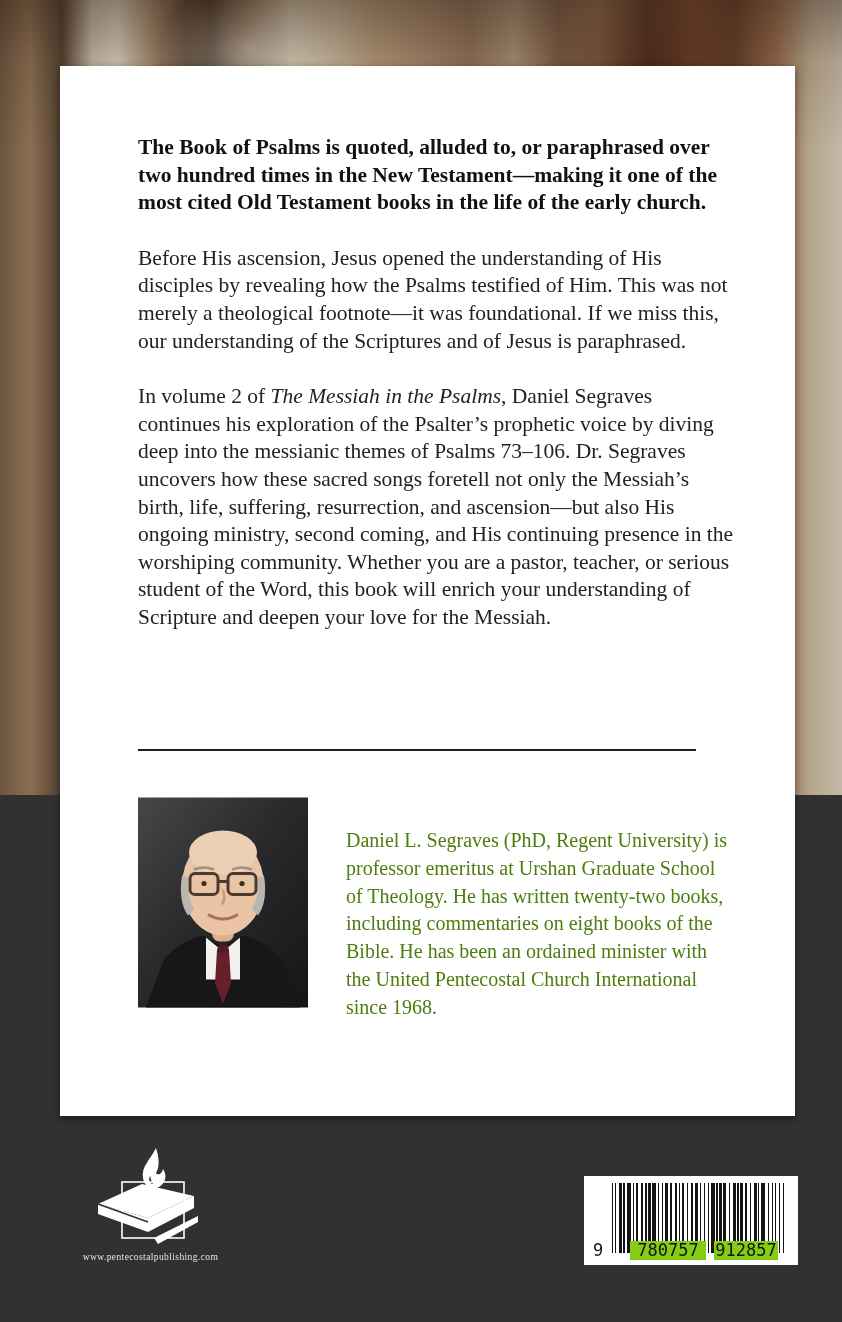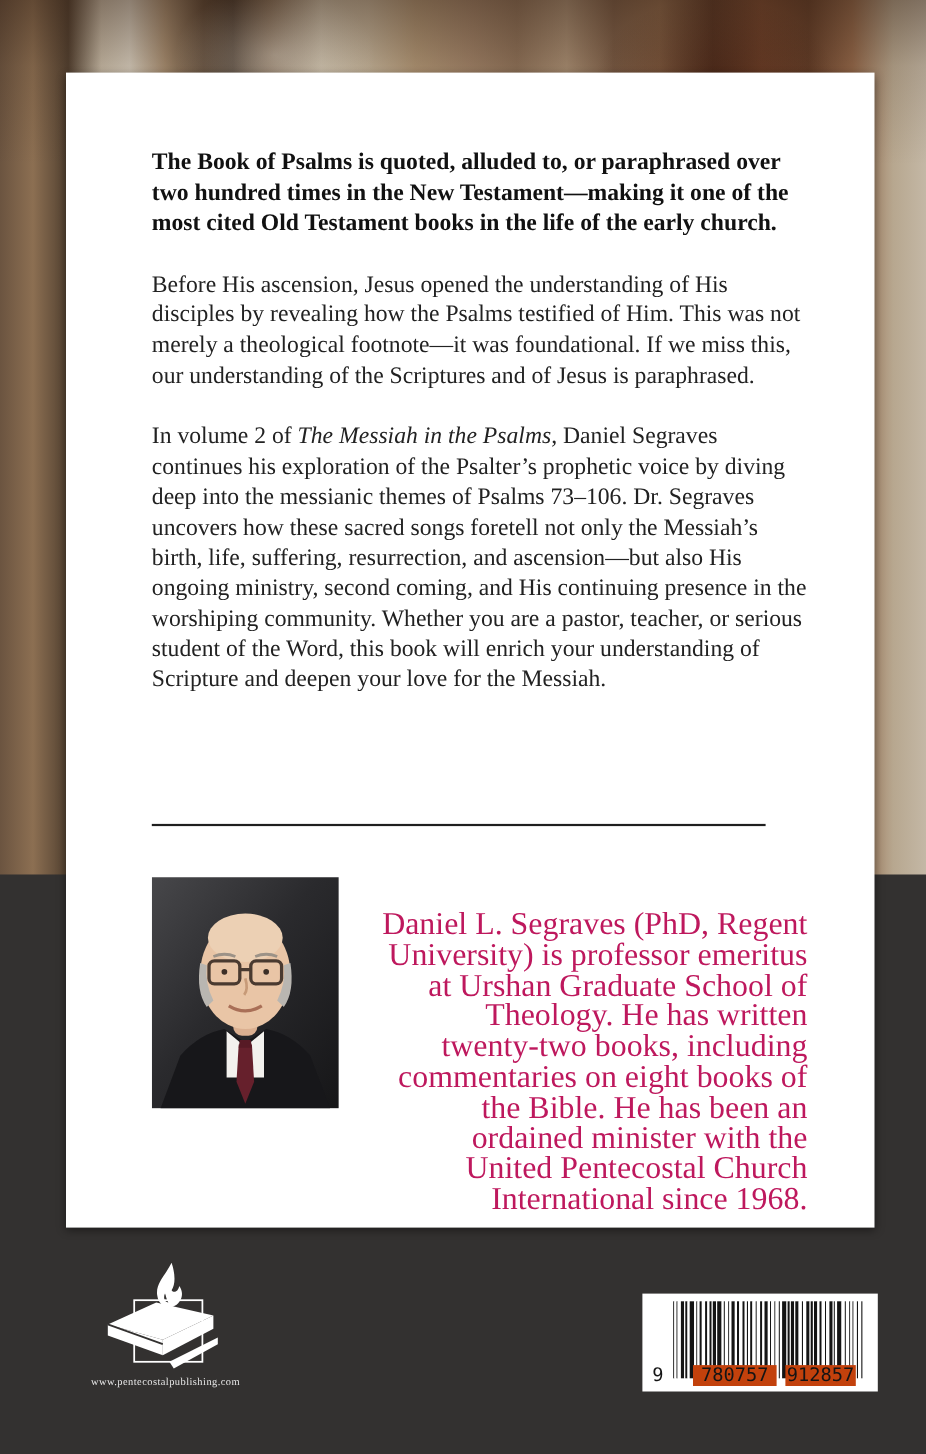--- a/index.html
+++ b/index.html
@@ -35,37 +35,37 @@
   .divider{position:absolute;left:78px;top:683px;width:558px;height:0;
     border:none;border-top:2.5px solid #1f1f1f;margin:0;}
   
   .author-photo{position:absolute;left:78px;top:731px;width:170px;height:211px;display:block;}
   .author-name{
     position:absolute;left:286px;top:725px;margin:0;font-weight:400;
     font-size:28px;letter-spacing:1px;color:#9c8c72;white-space:nowrap;
   }
   .author-bio{
     position:absolute;left:286px;top:761px;width:388px;margin:0;
-    font-size:29px;line-height:27.8px;color:#be185d;text-align:right;
+    font-size:20px;line-height:27.8px;color:#4d7c0f;
   }
   
   .press{position:absolute;left:38px;top:1146px;width:225px;text-align:center;z-index:3;color:#fff;}
   .press .logo-icon{display:block;margin:0 auto;}
   .press .press-name{
     font-variant:small-caps;font-weight:bold;font-size:24px;letter-spacing:1.5px;
     line-height:1;margin-top:2px;color:#fefefe;
   }
   .press .press-url{font-family:"Liberation Serif",serif;font-size:9.5px;letter-spacing:.4px;color:#e8e8e8;margin-top:2px;}
   
   .barcode{position:absolute;left:584px;top:1176px;width:214px;height:89px;background:#ffffff;z-index:3;}
   .barcode .bars{position:absolute;left:28px;right:14px;top:7px;bottom:12px;display:flex;}
   .barcode .bars div{flex-basis:0;}
   .barcode .digit{
     position:absolute;bottom:5px;font-family:"DejaVu Sans Mono",monospace;
-    font-size:17px;color:#141414;background:#c2410c;text-align:center;line-height:19px;
+    font-size:17px;color:#141414;background:#84cc16;text-align:center;line-height:19px;
   }
   .barcode .d0{left:6px;width:16px;background:transparent;}
   .barcode .d1{left:46px;width:76px;}
   .barcode .d2{left:130px;width:64px;}
 </style>
 </head>
 <body>
 
 <div class="cover">
 

